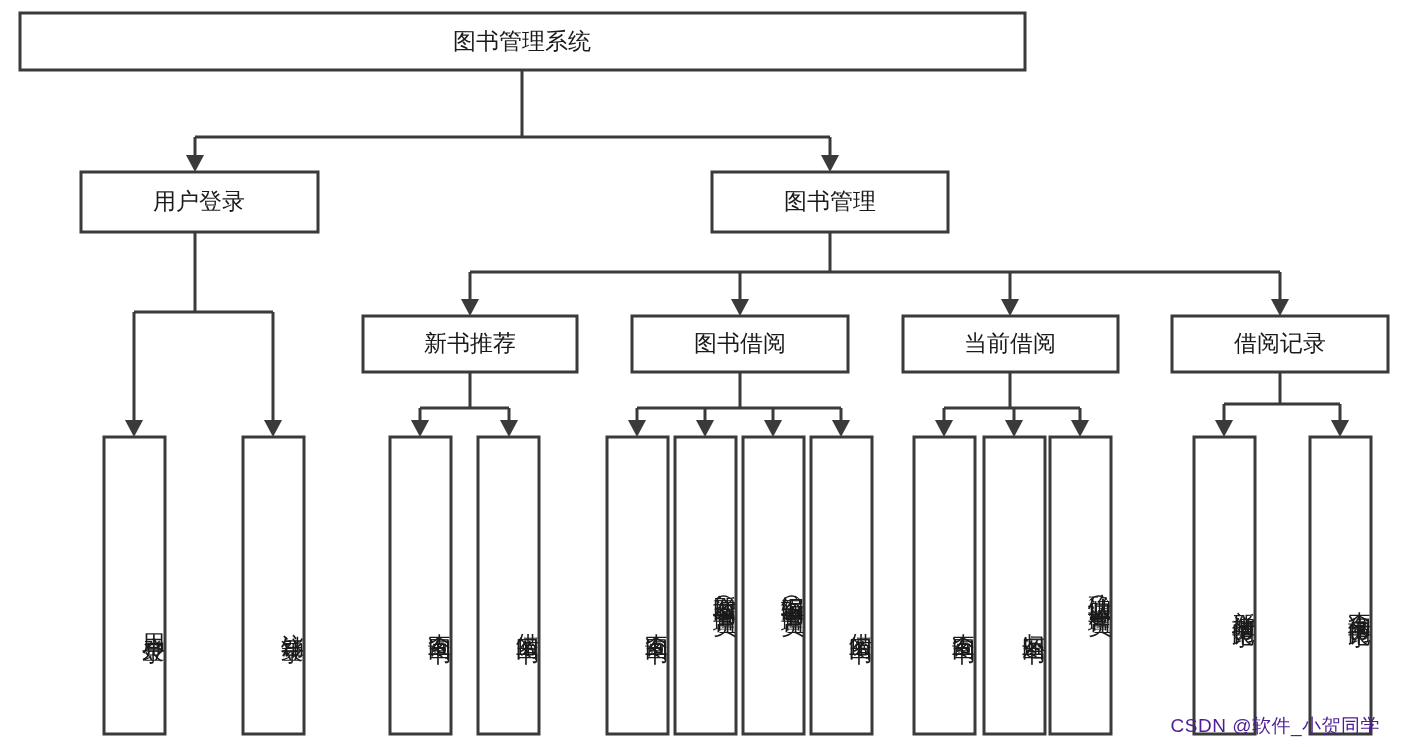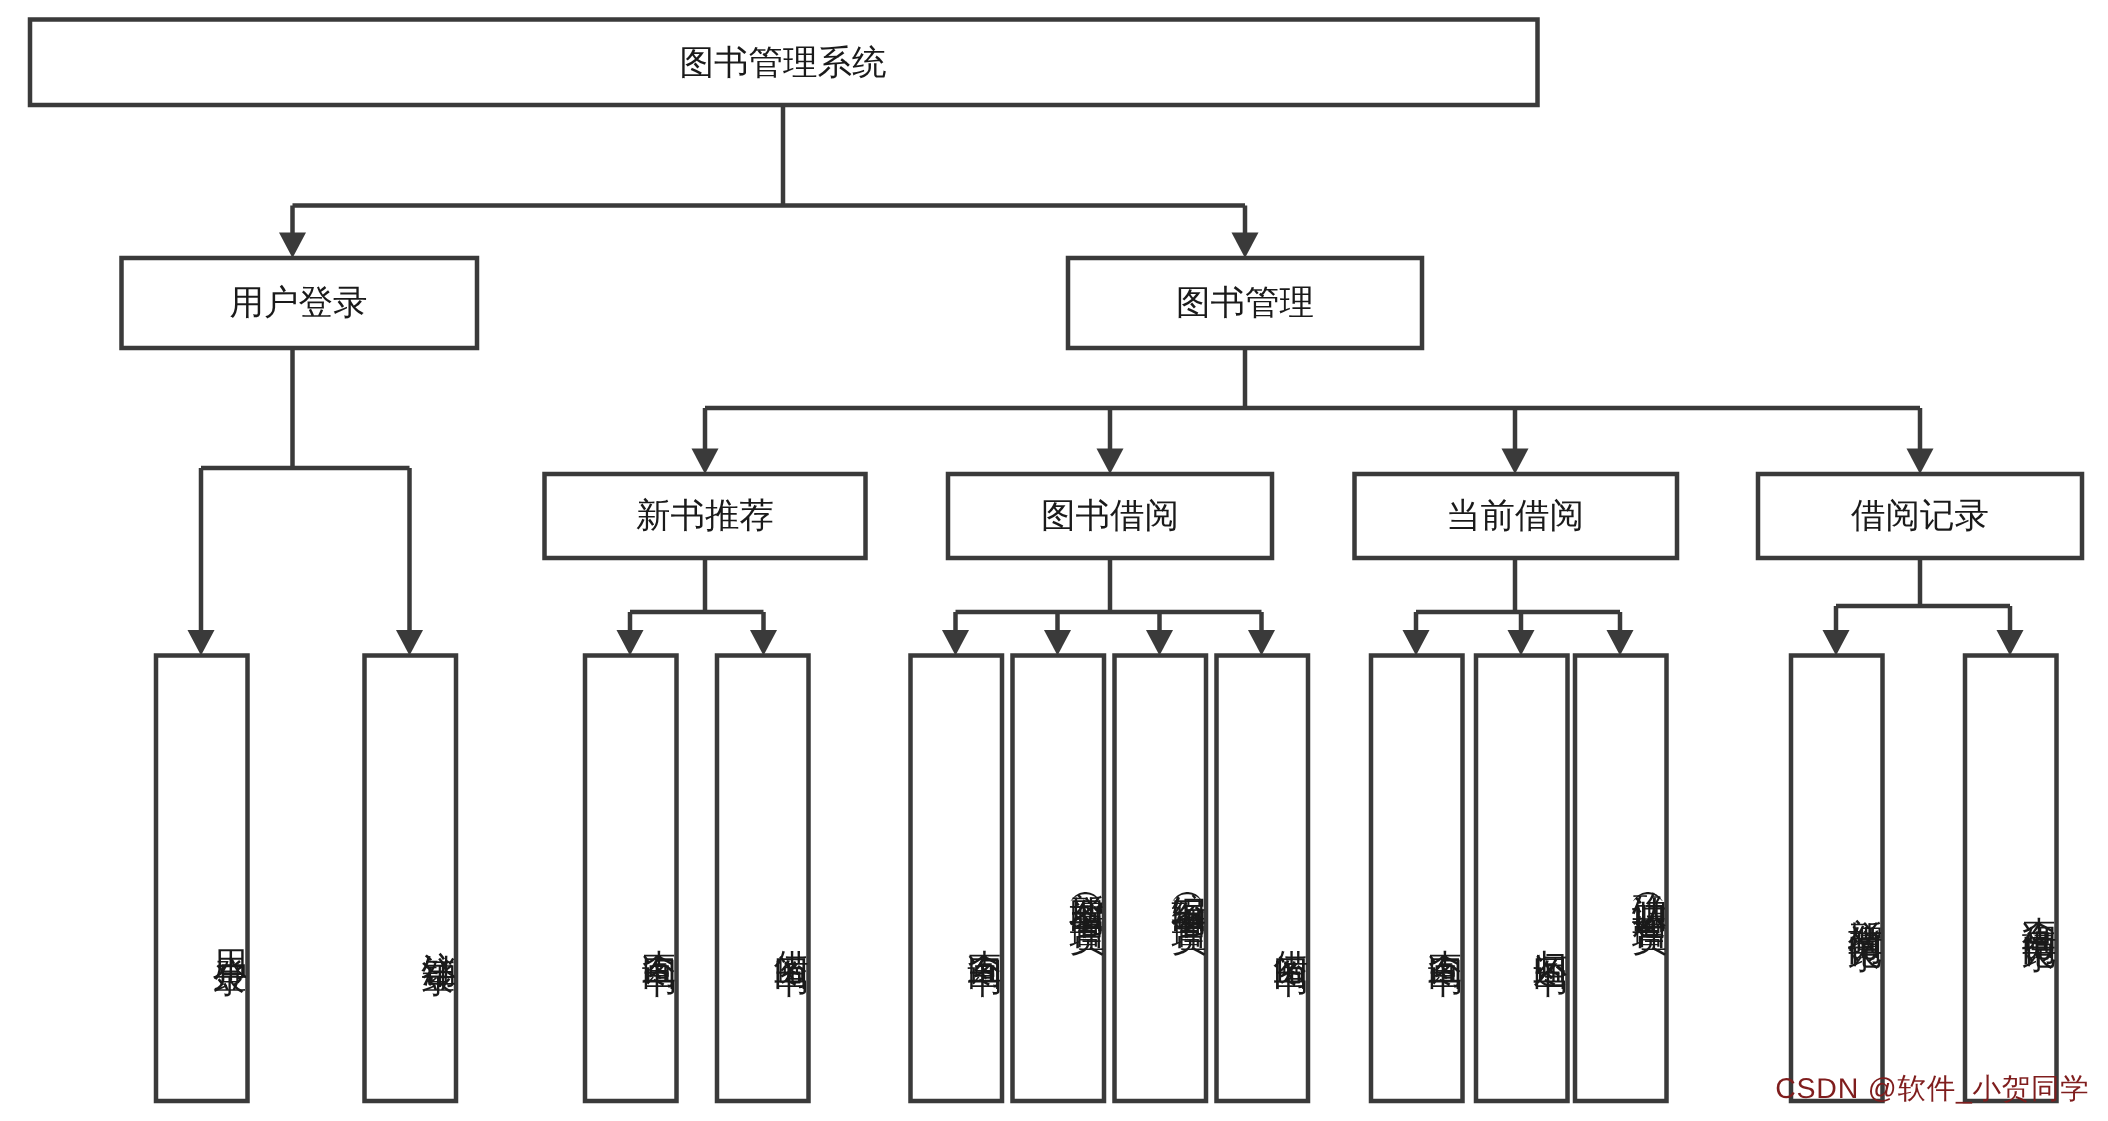--- a/index.html
+++ b/index.html
@@ -53,25 +53,25 @@
     font-size: 23px;
     line-height: 1.0;
     color: #1a1a1a;
     letter-spacing: 3px;
     white-space: nowrap;
     pointer-events: none;
     overflow: hidden;
   }
   .watermark {
     position: absolute;
-    right: 12px;
+    right: 25px;
     bottom: 8px;
     font-family: "Liberation Sans", "DejaVu Sans", sans-serif;
     font-size: 19px;
-    color: #7f1d1d;
+    color: #4c1d95;
     white-space: nowrap;
     letter-spacing: 0.5px;
   }
 </style>
 </head>
 <body>
 
 <div id="diagram-root">
 
   <svg width="1405" height="747" viewBox="0 0 1405 747">

